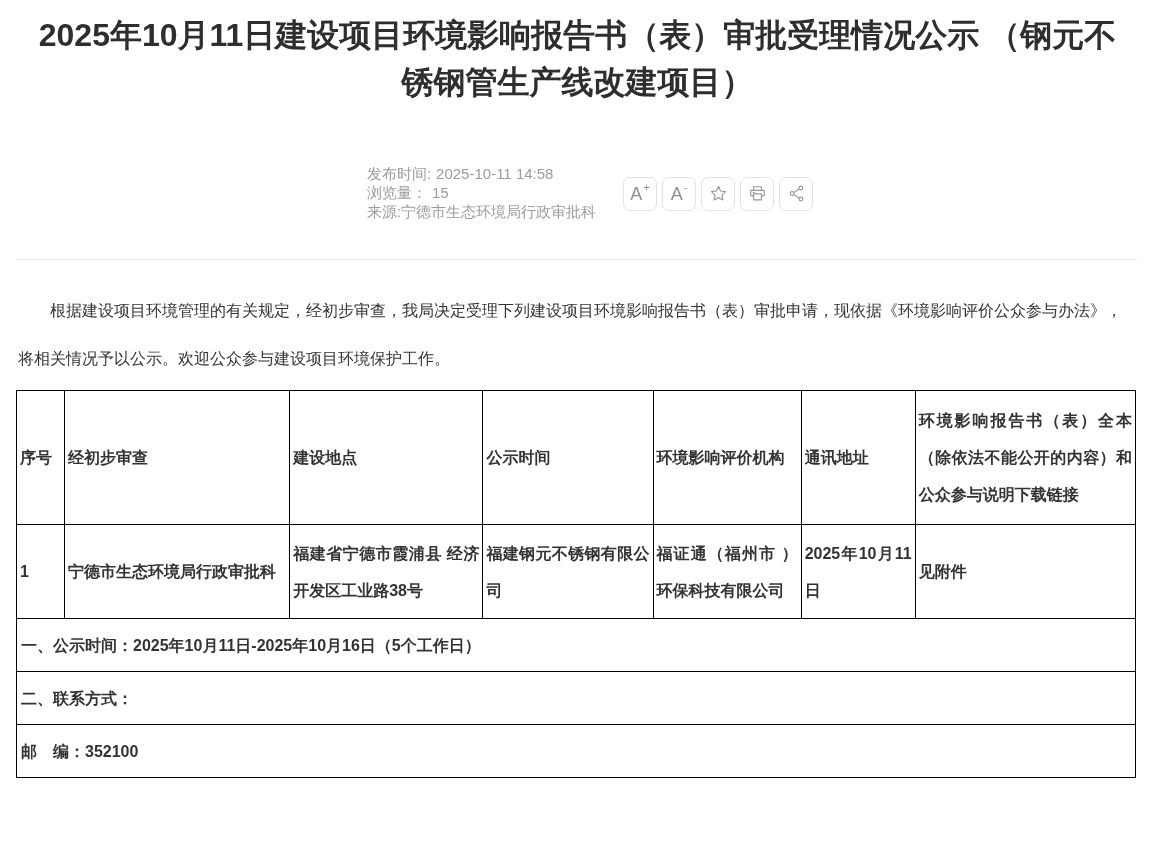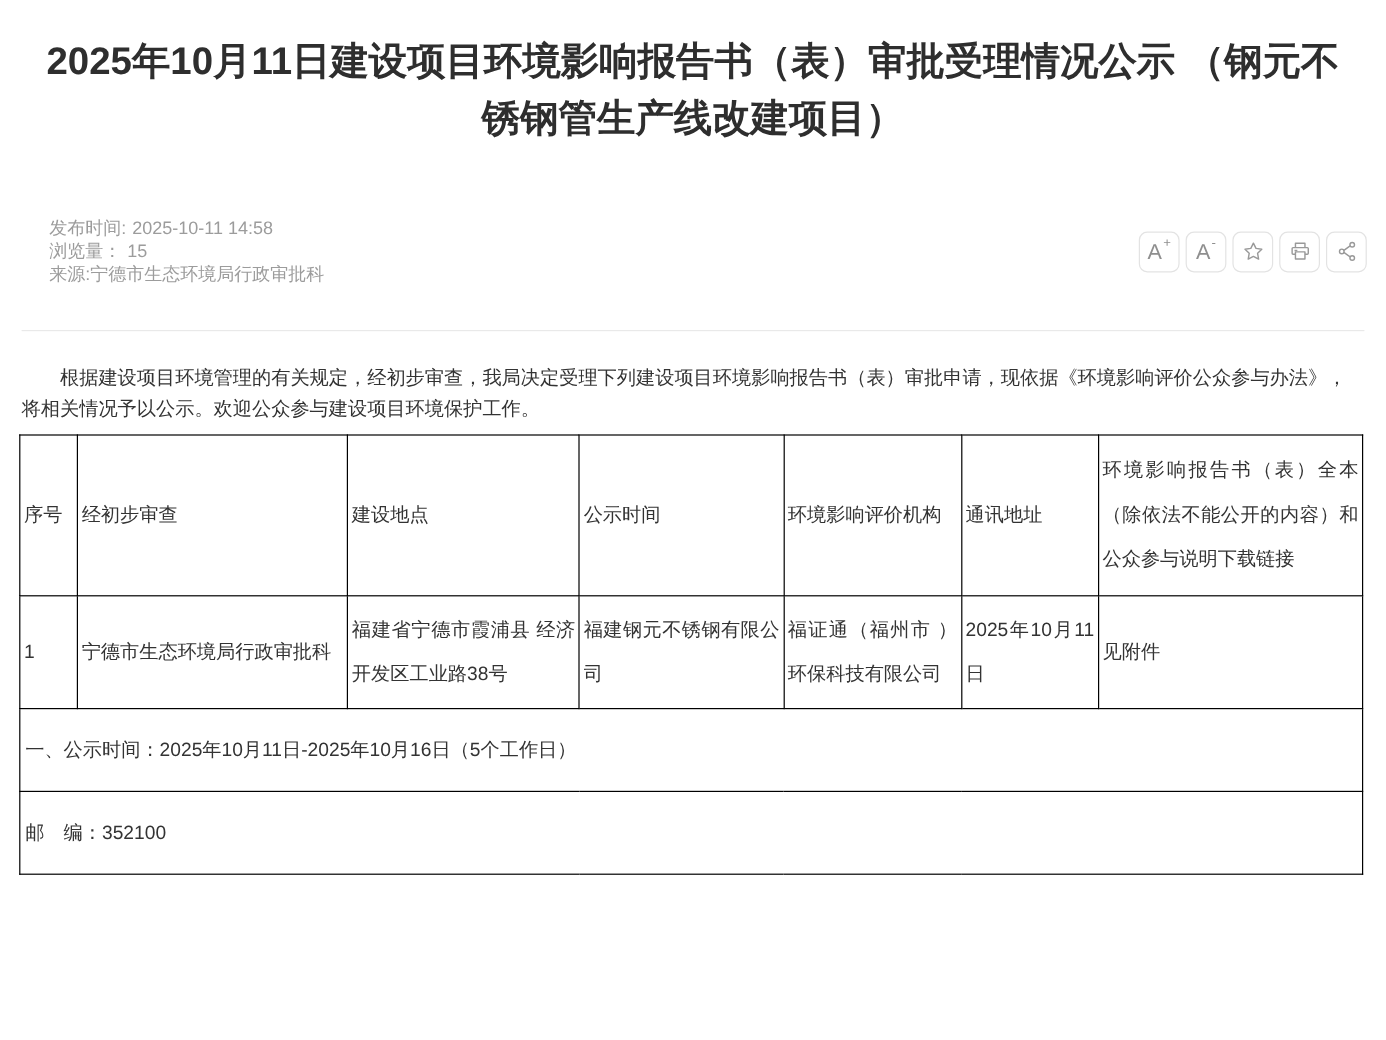--- a/index.html
+++ b/index.html
@@ -9,34 +9,34 @@
     height: 867px;
     overflow: hidden;
     background: #ffffff;
     color: #333333;
     font-family: "Liberation Sans", "DejaVu Sans", sans-serif;
   }
   .page { padding: 0 16px; }
 
   
   .title {
-    margin: 16px 18px;
+    margin: 0 18px;
     padding-top: 12px;
     font-size: 32px;
     font-weight: 700;
     color: #2e2e2e;
     text-align: center;
     line-height: 47px;
   }
 
   
   .meta-row {
     margin-top: 42px;
     display: flex;
-    justify-content: space-between;
+    justify-content: center;
     align-items: center;
   }
   .meta-left { color: #9c9c9c; font-size: 15px; white-space: pre-wrap; }
   .meta-item { margin-right: 27px; }
   .meta-item .lbl { margin-right: 5px; }
   .toolbar { display: flex; gap: 5px; }
   .tool-btn {
     width: 34px; height: 34px;
     background: #ffffff;
     border: 1px solid #e3e3e3;
@@ -54,49 +54,49 @@
   .divider {
     border: none;
     border-top: 1px solid #e9e9e9;
     margin: 20px 2px 0;
   }
 
   
   .intro {
     margin: 27px 2px 0;
     font-size: 16px;
-    line-height: 26px;
+    line-height: 48px;
     text-indent: 2em;
     color: #333333;
   }
 
   
   .approval-table {
     margin-top: 7px;
     border-collapse: collapse;
     table-layout: fixed;
     width: 1120px;
     font-size: 16px;
     color: #333333;
     background: #ffffff;
   }
   .approval-table th, .approval-table td {
     border: 1px solid #000000;
-    font-weight: 400;
+    font-weight: 700;
     vertical-align: middle;
     text-align: justify;
     padding: 1px 3px;
     line-height: 37px;
     word-break: break-all;
     overflow: hidden;
   }
   .header-row th { height: 134px; }
   .data-row td { height: 94px; }
   .info-row td {
-    height: 69px;
+    height: 53px;
     text-align: left;
     white-space: pre-wrap;
     padding-left: 4px;
   }
 </style>
 </head>
 <body>
 
 <div class="page">
 
@@ -171,18 +171,21 @@
         <td>福建省宁德市霞浦县 经济开发区工业路38号</td>
         <td>福建钢元不锈钢有限公司</td>
         <td>福证通（福州市 ）环保科技有限公司</td>
         <td>2025年10月11日</td>
         <td>见附件</td>
       </tr>
       <tr class="info-row">
         <td colspan="7">一、公示时间：2025年10月11日-2025年10月16日（5个工作日）</td>
       </tr>
       <tr class="info-row">
+        <td colspan="7">二、联系方式：</td>
+      </tr>
+      <tr class="info-row">
         <td colspan="7">邮　编：352100</td>
       </tr>
     </tbody>
   </table>
 
 </div>
 
 </body></html>

